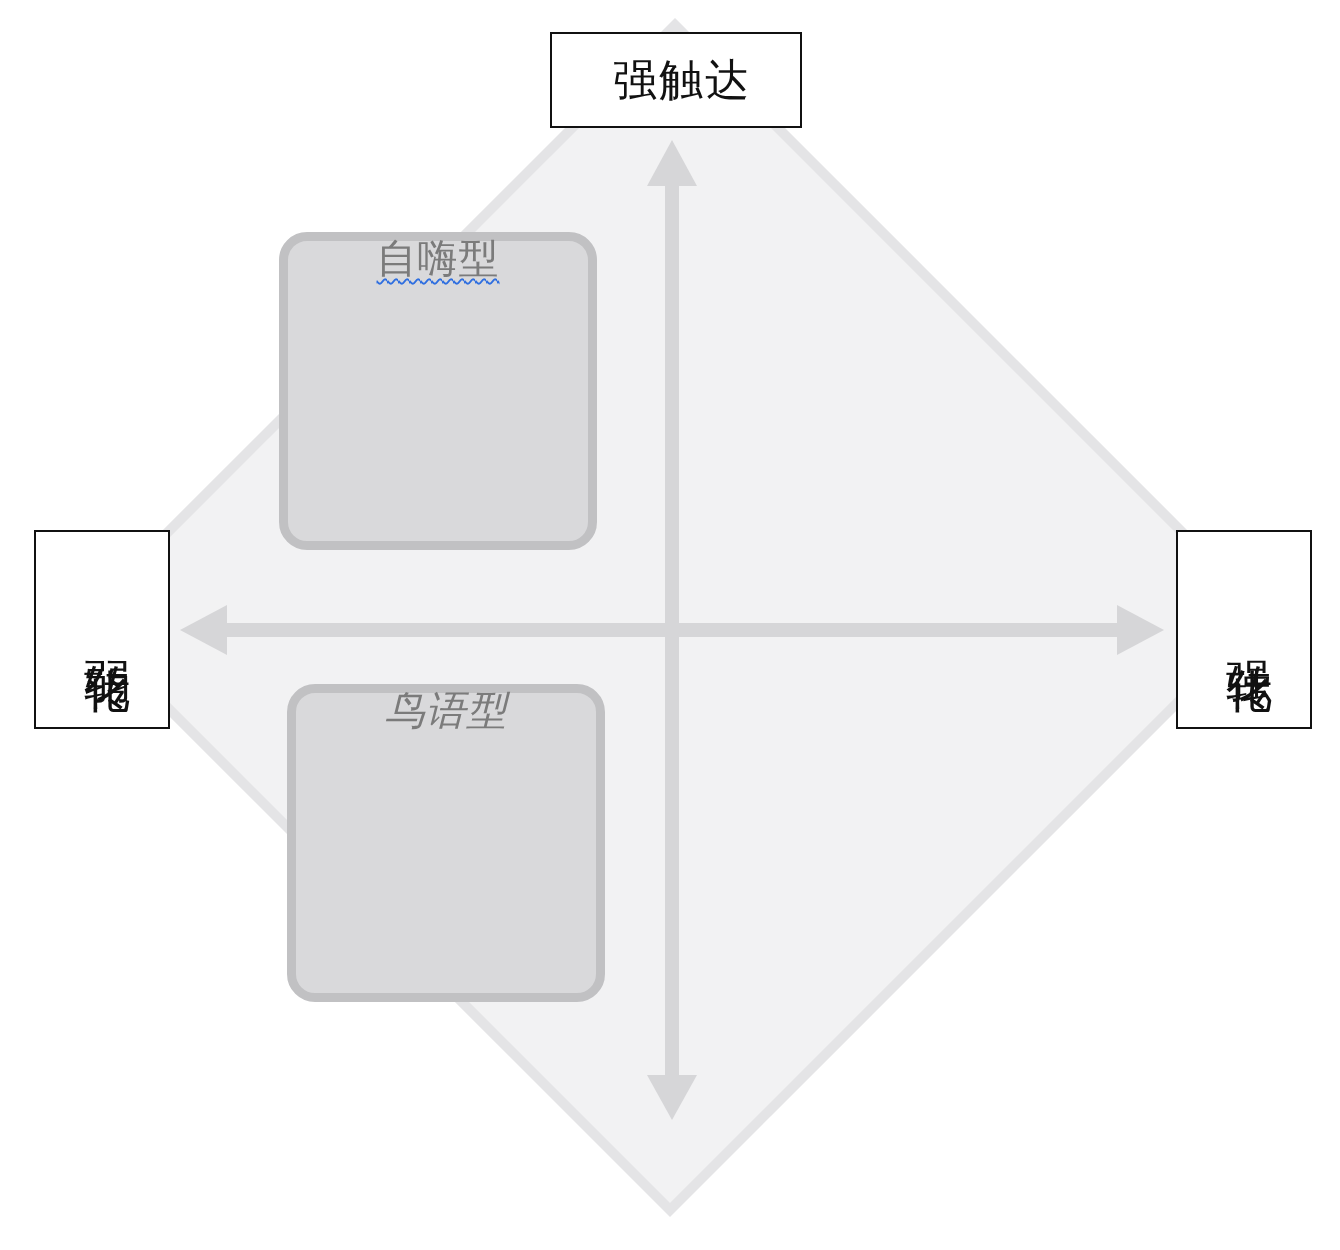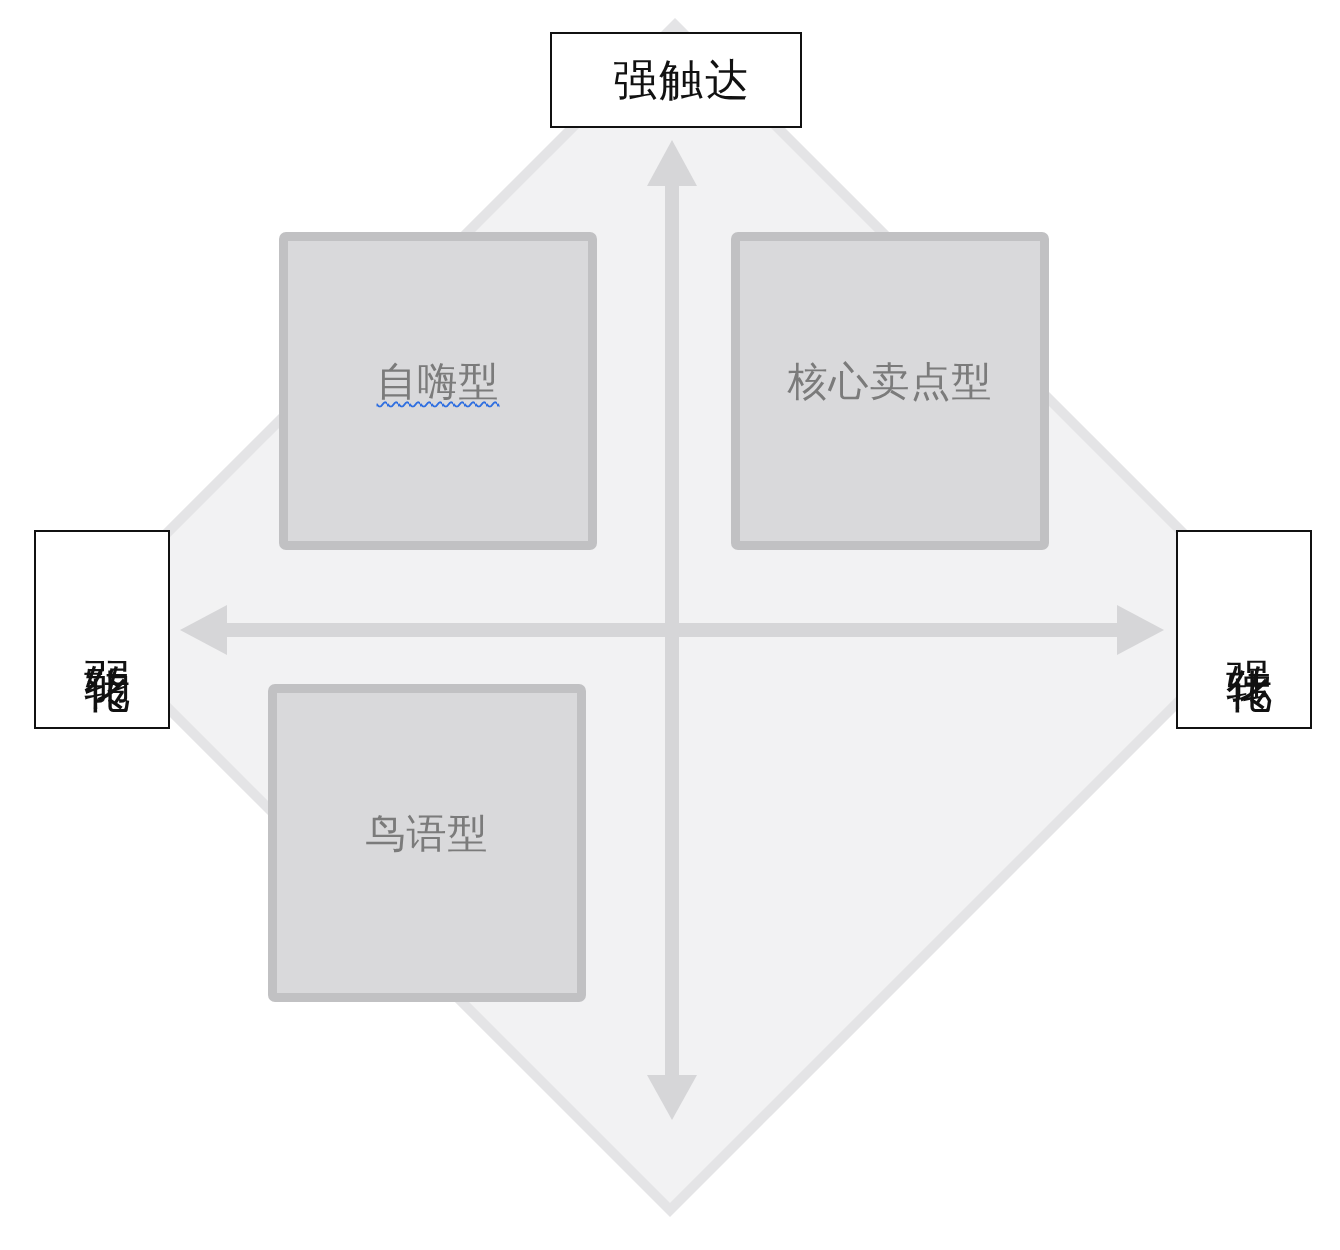--- a/index.html
+++ b/index.html
@@ -22,24 +22,23 @@
     svg.bg {
       position: absolute;
       left: 0; top: 0;
     }
     .quad {
       position: absolute;
       width: 318px;
       height: 318px;
       box-sizing: border-box;
       border: 9px solid #c1c1c3;
-      border-radius: 7px;
+      border-radius: 28px;
       background: #d9d9db;
       display: flex;
-      align-items: center;
       justify-content: center;
     }
     .quad-label {
       font-family: "DejaVu Sans", "Liberation Sans", sans-serif;
       font-size: 40px;
       color: #7b7b7b;
       letter-spacing: 1px;
       white-space: nowrap;
       position: relative;
       top: -10px;
@@ -91,25 +90,22 @@
 
     <polygon points="180,630 227,605 227,655" fill="#d6d6d8"></polygon>
 
     <polygon points="1164,630 1117,605 1117,655" fill="#d6d6d8"></polygon>
   </svg>
 
   <div class="quad" style="left:279px; top:232px;">
     <span class="quad-label spell">自嗨型</span>
   </div>
 
-  <div class="quad" style="left:731px; top:232px;">
-    <span class="quad-label">核心卖点型</span>
-  </div>
 
-  <div class="quad" style="left:268px; top:684px;">
+  <div class="quad" style="left:287px; top:684px;font-style:italic;">
     <span class="quad-label">鸟语型</span>
   </div>
 
 
   <div class="axis-box h" style="left:550px; top:32px; width:252px; height:96px;">
     <span>强触达</span>
   </div>
 
 
   <div class="axis-box v" style="left:34px; top:530px; width:136px; height:199px;">

